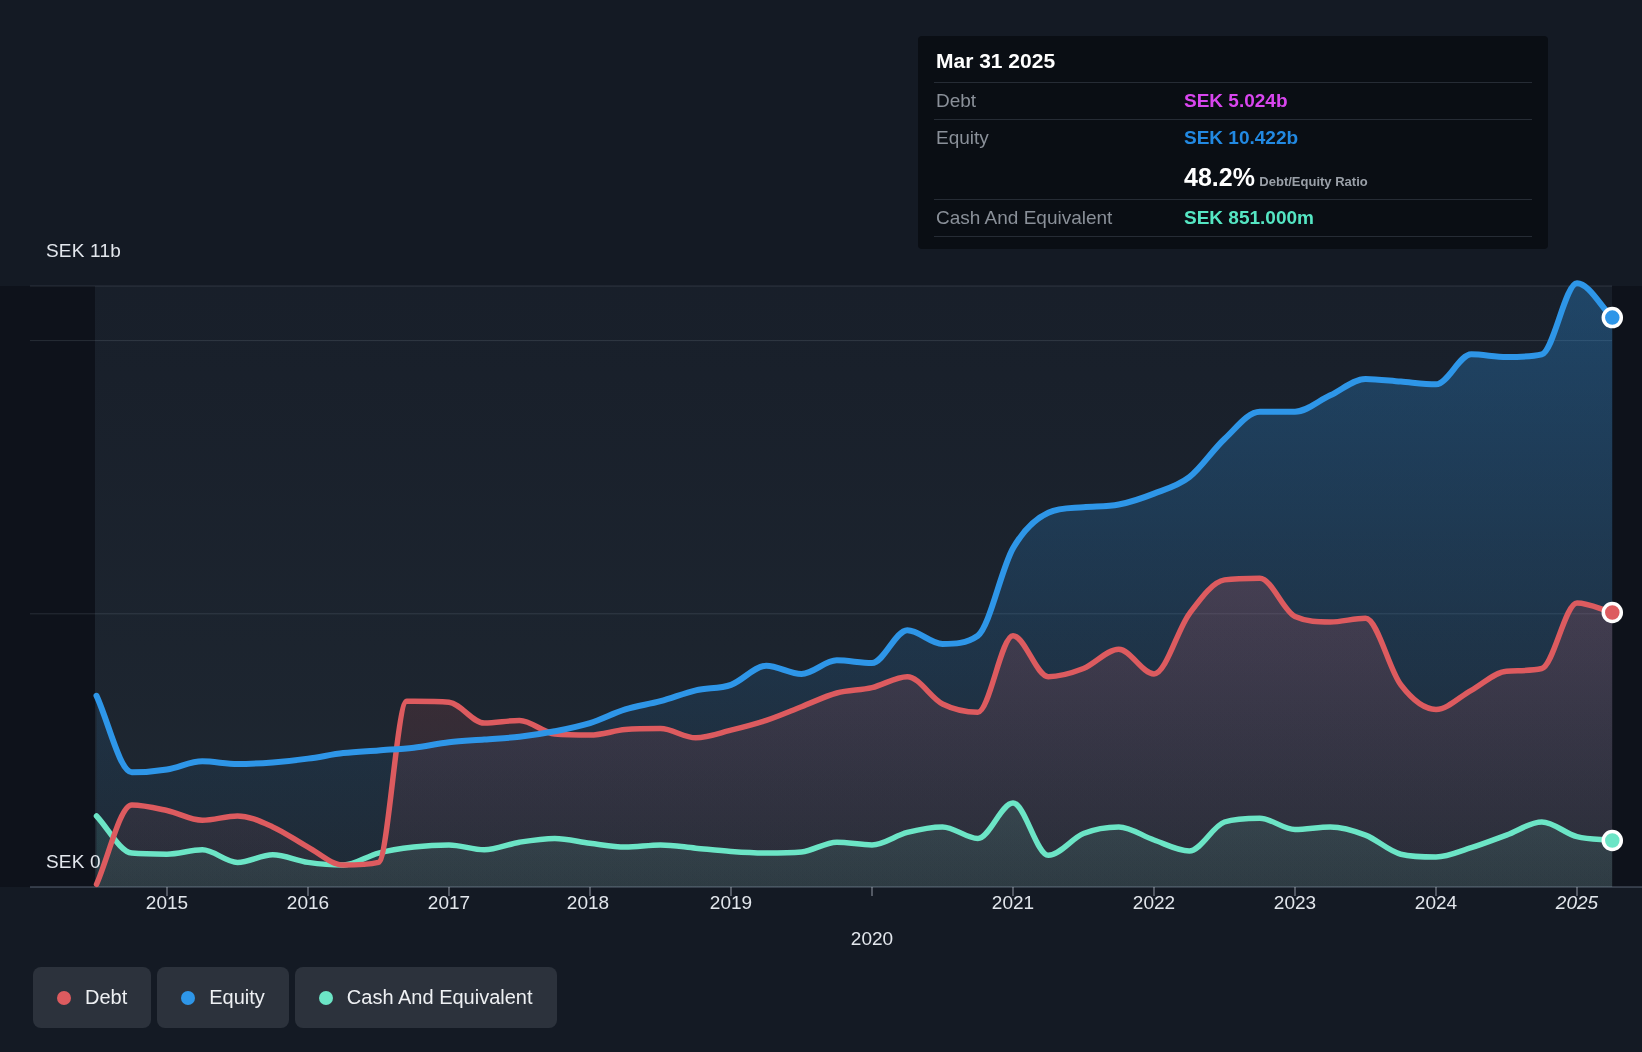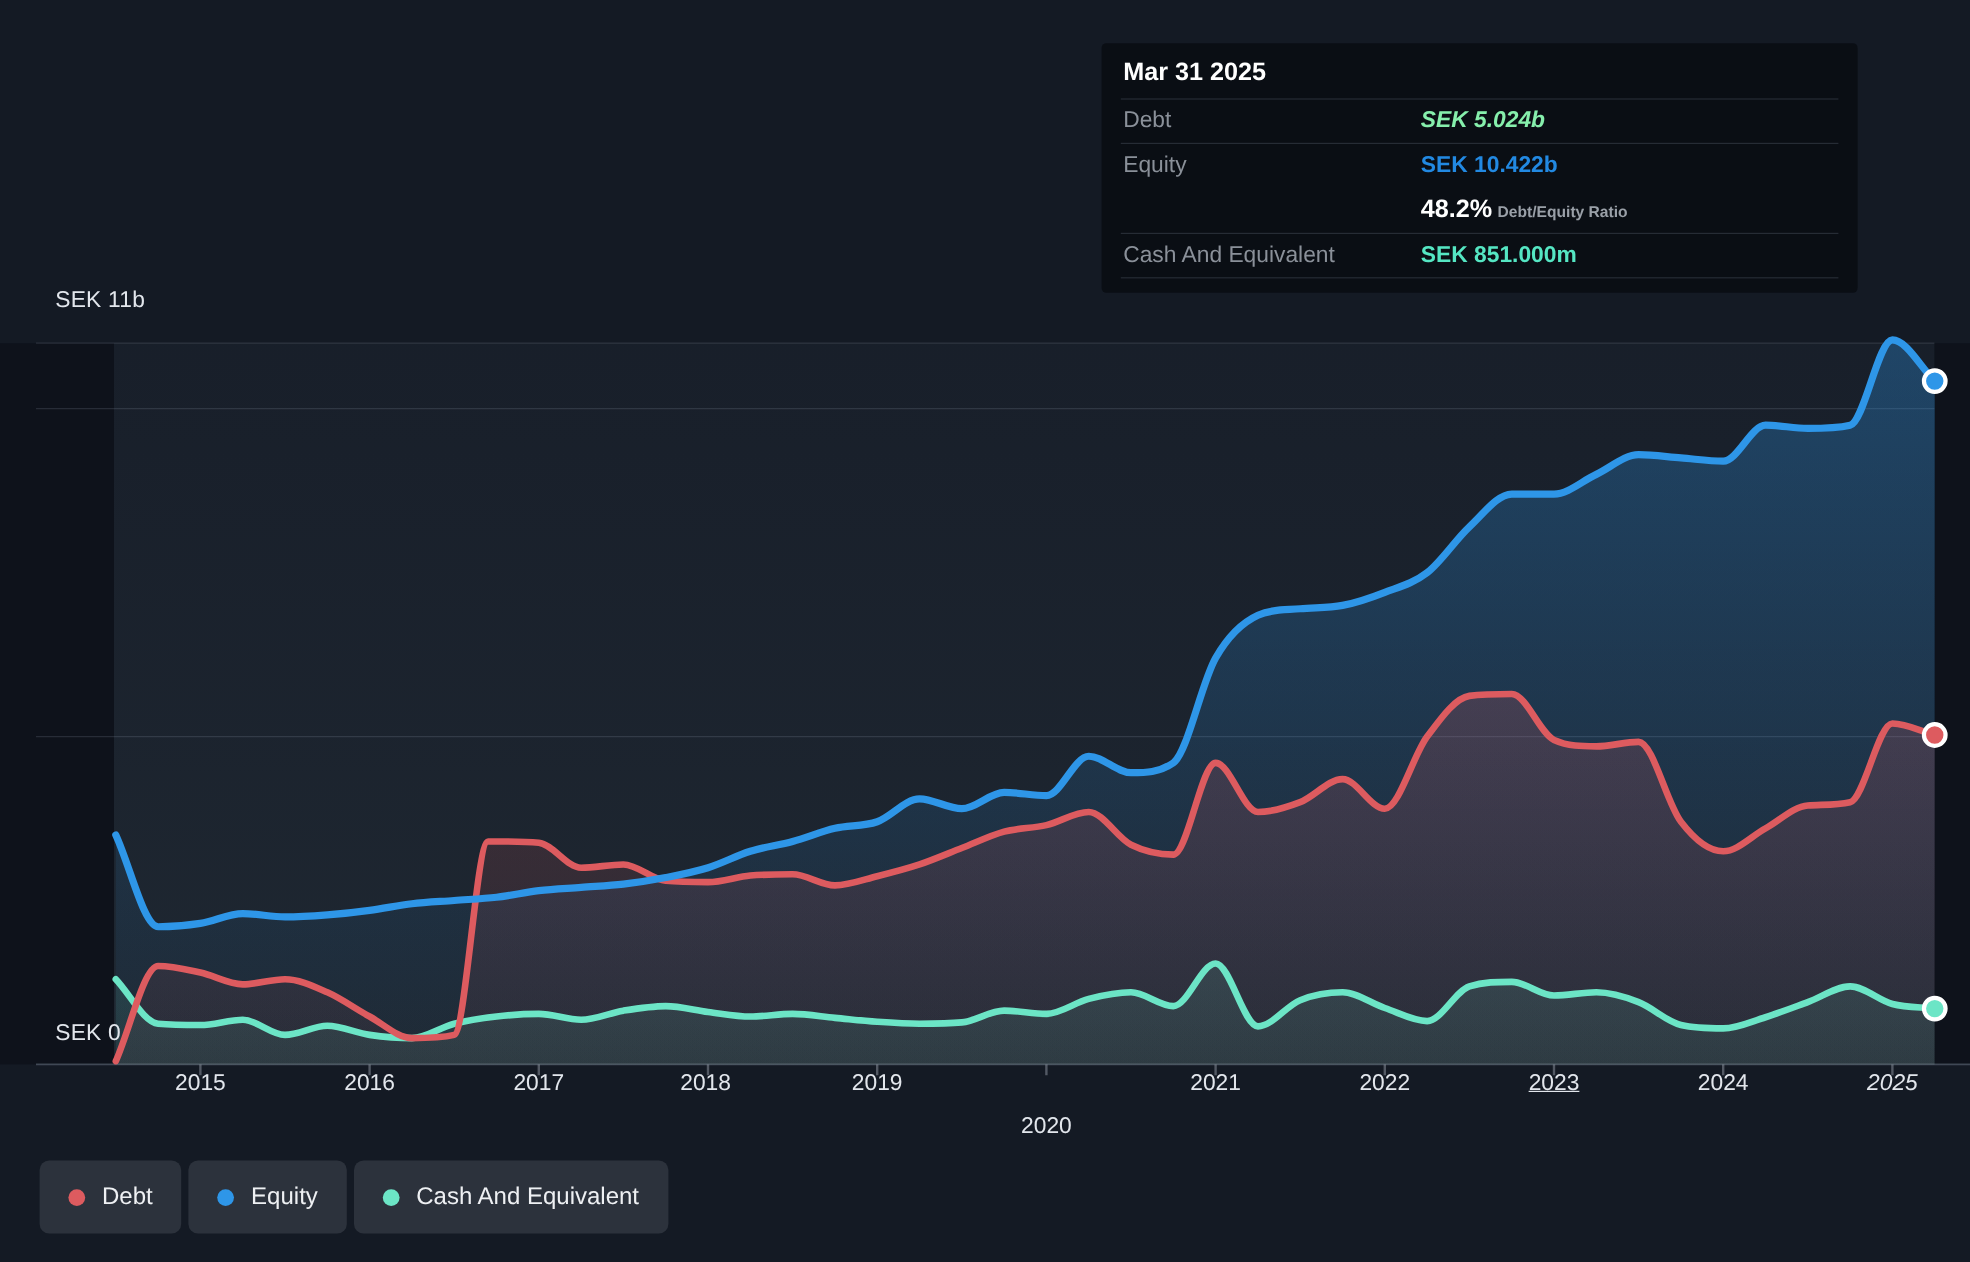--- a/index.html
+++ b/index.html
@@ -16,21 +16,21 @@
 
   
   #tooltip{position:absolute;left:918px;top:36px;width:630px;background:#0a0e14;
     border-radius:4px;padding:0 16px 12px 16px;box-sizing:border-box;}
   #tooltip .t-title{color:#ffffff;font-size:21px;font-weight:700;padding:13px 2px 9px 2px;
     border-bottom:1px solid #262c35;}
   .t-row{display:flex;align-items:center;padding:7px 2px;border-bottom:1px solid #262c35;}
   .t-row.no-border{border-bottom:none;}
   .t-label{width:248px;flex:0 0 248px;color:#8a9099;font-size:19px;}
   .t-value{font-size:19px;font-weight:700;}
-  .t-ratio b{color:#ffffff;font-size:21px;font-weight:700;}
+  .t-ratio b{color:#ffffff;font-size:25px;font-weight:700;}
   .t-ratio .t-muted{color:#9aa0a8;font-size:13px;font-weight:700;}
 
   
   #legend{position:absolute;left:33px;top:967px;display:flex;gap:6px;}
   .legend-btn{display:flex;align-items:center;gap:14px;height:61px;padding:0 24px;
     background:#2c323c;border:none;border-radius:8px;cursor:pointer;}
   .legend-btn .dot{width:14px;height:14px;border-radius:50%;flex:0 0 14px;}
   .legend-btn .lbl{color:#eef0f3;font-size:20px;white-space:nowrap;}
 </style>
 </head>
@@ -90,30 +90,30 @@
   <div id="ylabel-zero" class="axis-label">SEK 0</div>
   <div id="xlabels">
       <span style="left: 167px;">2015</span>
       <span style="left: 308px;">2016</span>
       <span style="left: 449px;">2017</span>
       <span style="left: 588px;">2018</span>
       <span style="left: 731px;">2019</span>
       <span style="left: 872px; margin-top: 36px;">2020</span>
       <span style="left: 1013px;">2021</span>
       <span style="left: 1154px;">2022</span>
-      <span style="left: 1295px; text-decoration: underline;">2023</span>
+      <span style="left: 1295px;">2023</span>
       <span style="left: 1436px;">2024</span>
       <span style="left: 1577px; font-style: italic;">2025</span>
     </div>
 
   <div id="tooltip">
     <div class="t-title">Mar 31 2025</div>
     <div class="t-row">
       <span class="t-label">Debt</span>
-      <span class="t-value" id="tv-debt" style="color: #86efac; font-style: italic;">SEK 5.024b</span>
+      <span class="t-value" id="tv-debt" style="color: #d946ef;">SEK 5.024b</span>
     </div>
     <div class="t-row no-border">
       <span class="t-label">Equity</span>
       <span class="t-value" id="tv-equity" style="color: rgb(34, 137, 226);">SEK 10.422b</span>
     </div>
     <div class="t-row t-ratio">
       <span class="t-label"></span>
       <span><b>48.2%</b>&nbsp;<span class="t-muted">Debt/Equity Ratio</span></span>
     </div>
     <div class="t-row">

